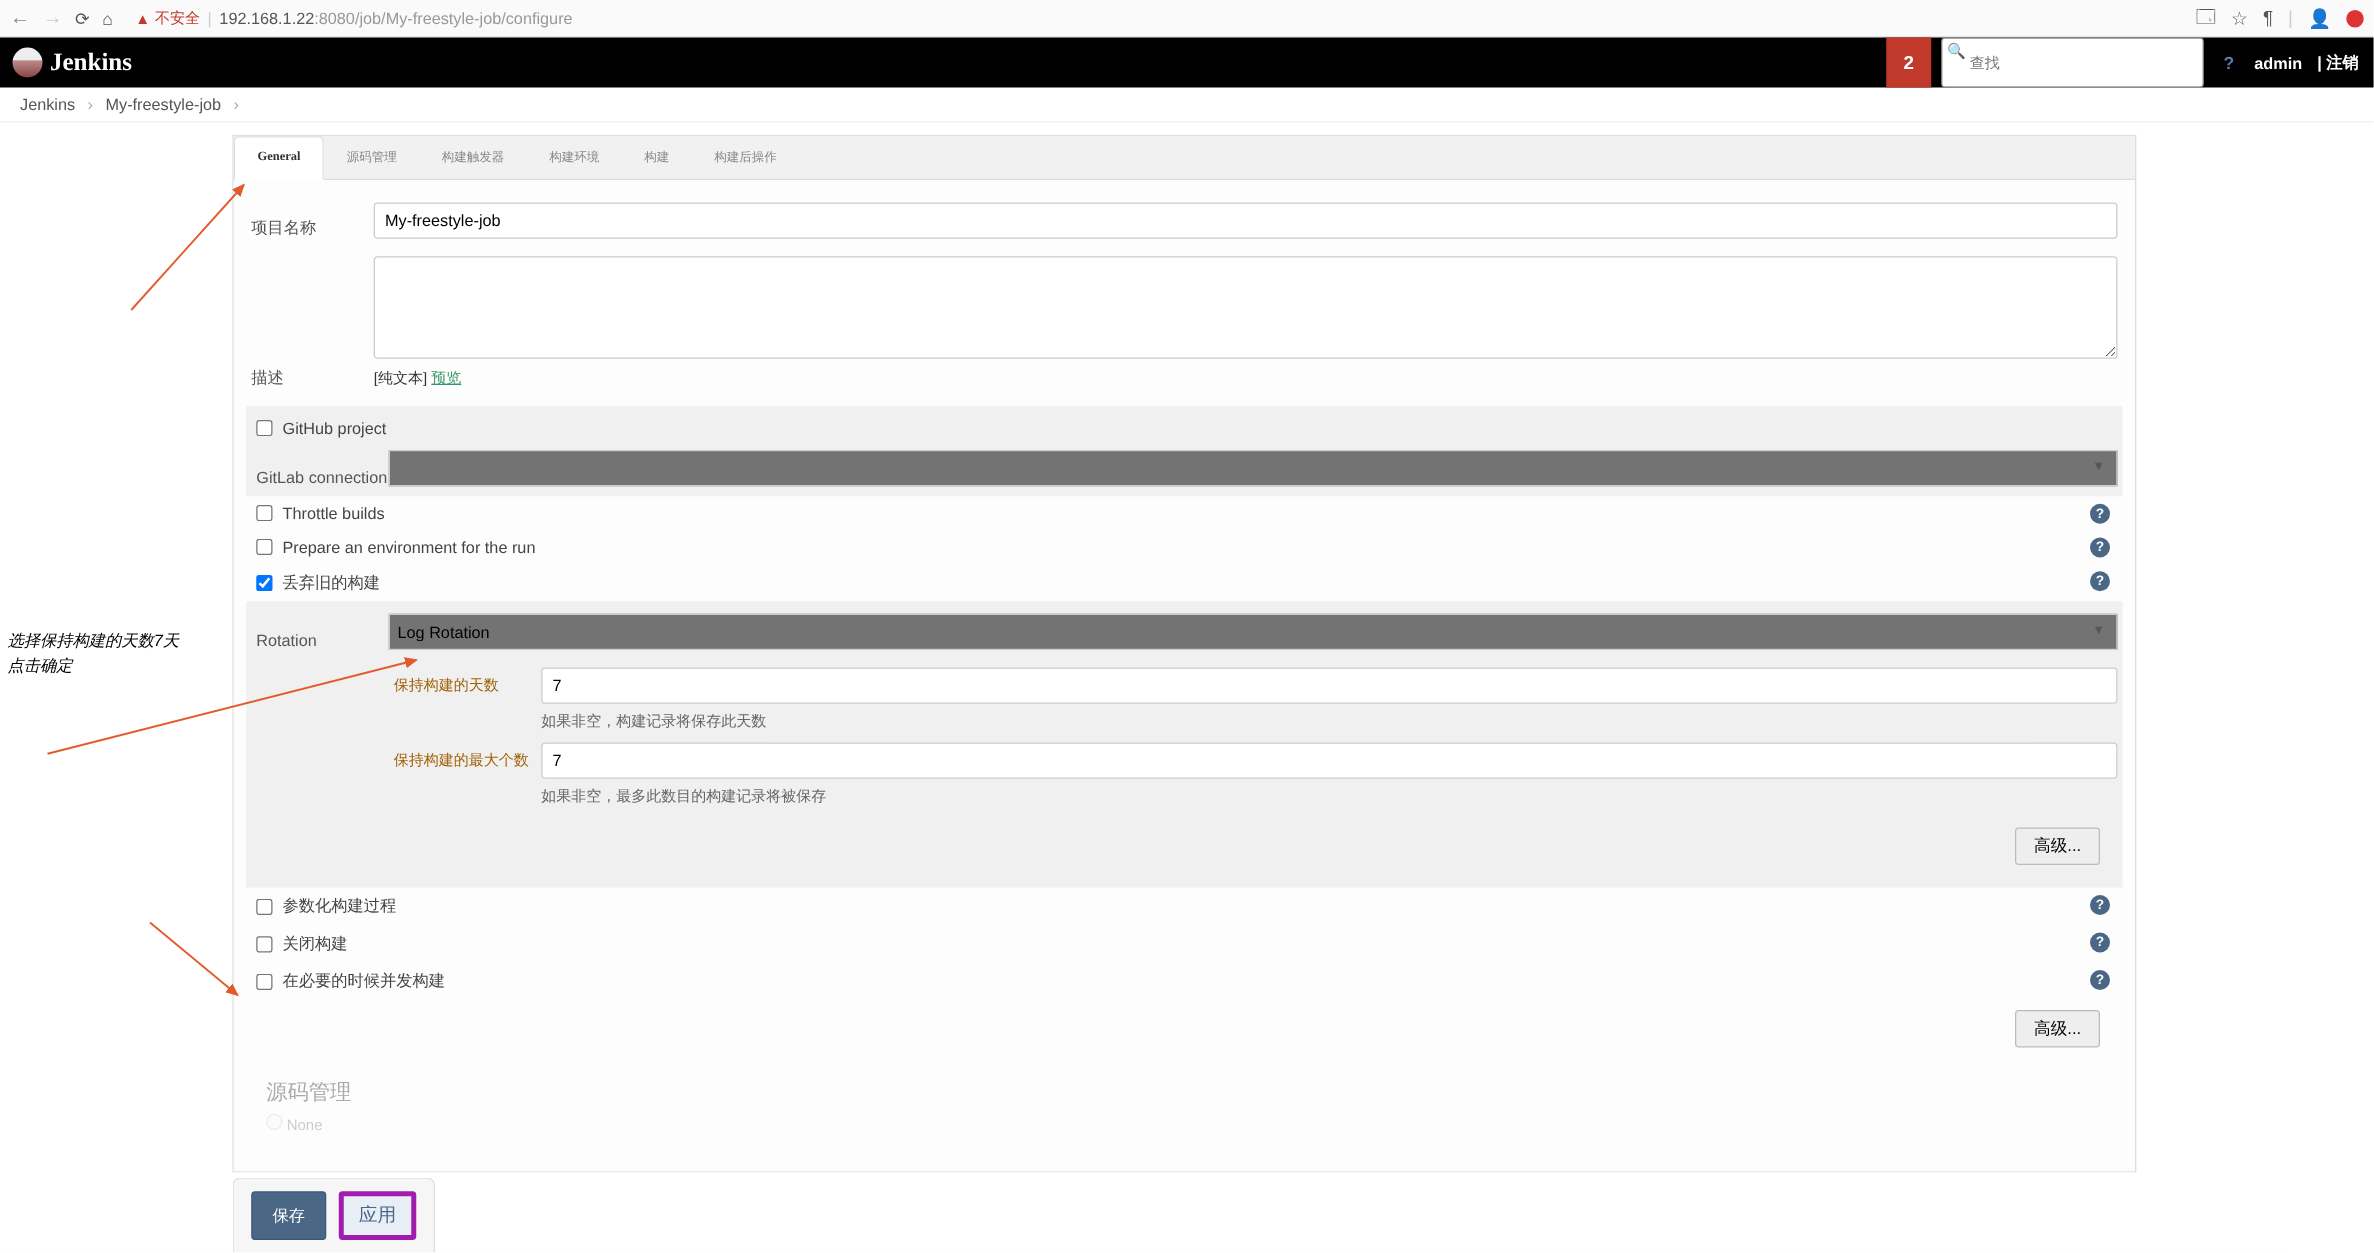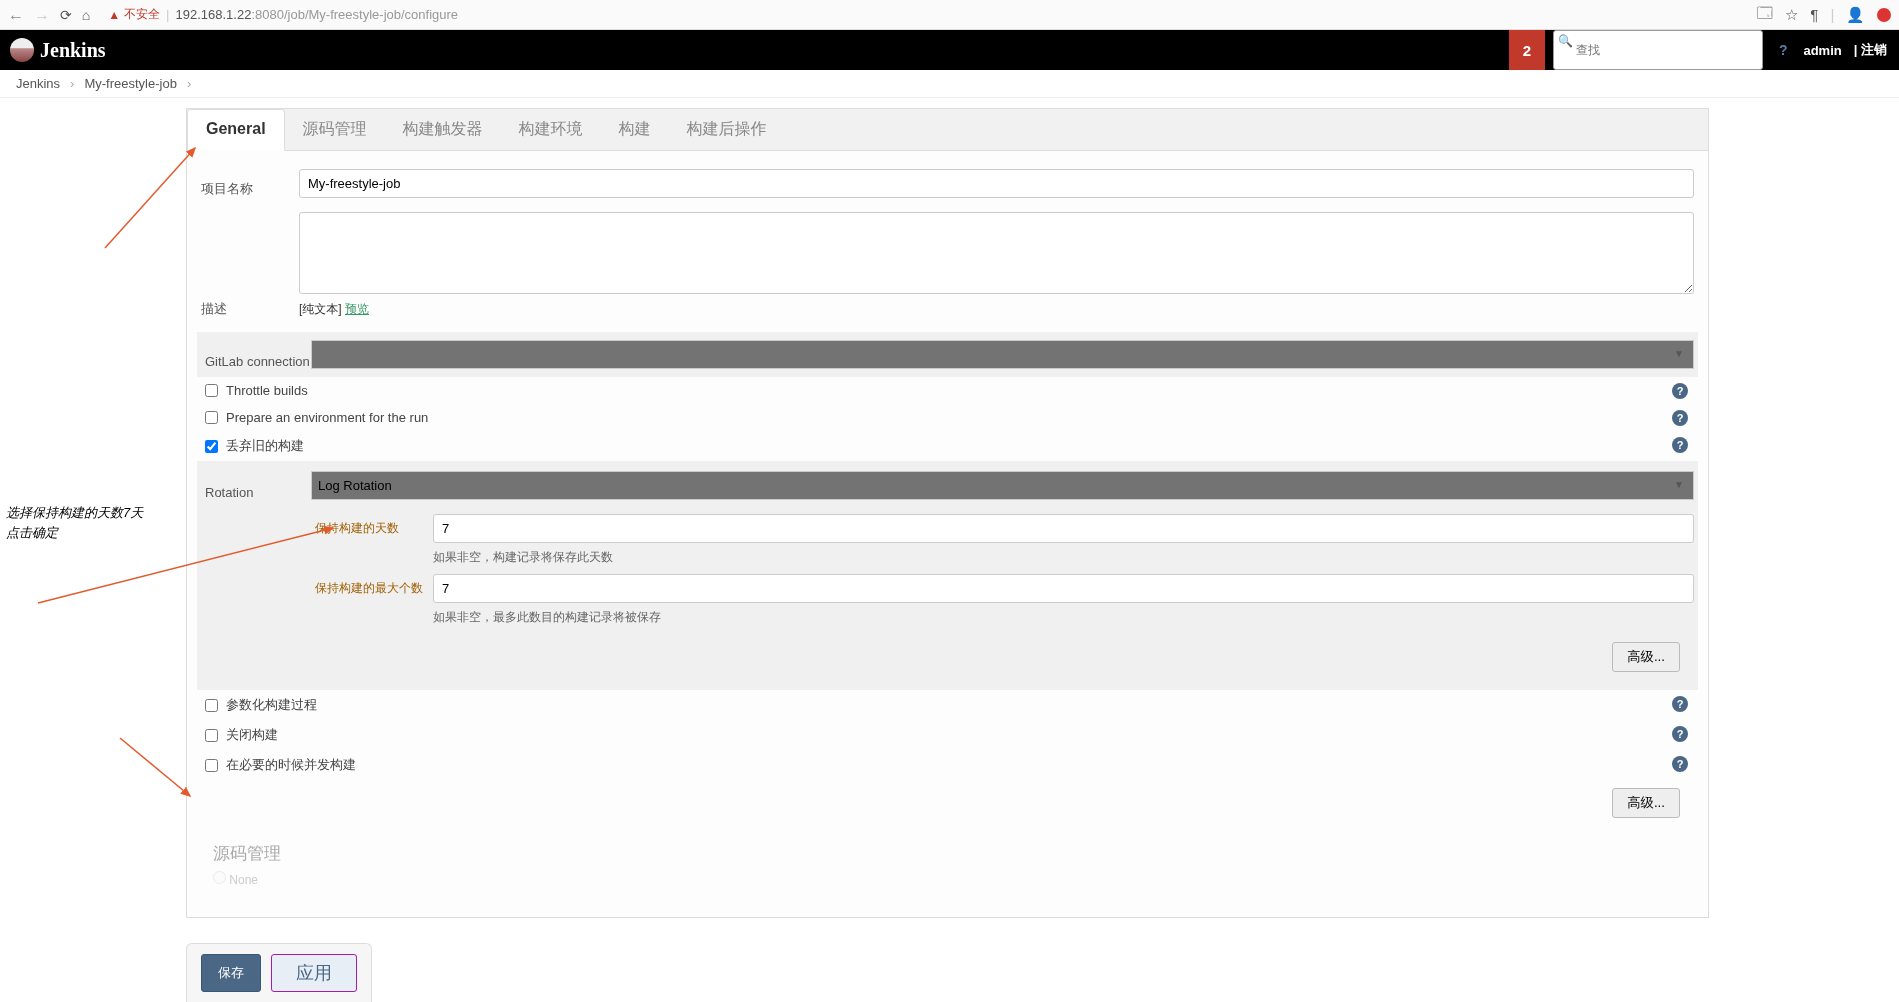--- a/index.html
+++ b/index.html
@@ -35,21 +35,21 @@
 
 .breadcrumbs { height: 28px; display: flex; align-items: center; padding: 0 10px; gap: 4px; border-bottom: 1px solid #eee; font-size: 13px; color: #555;}
 .breadcrumbs .crumb { padding: 0 6px; }
 .breadcrumbs .sep { color: #aaa; }
 
 
 .page { position: relative; }
 .config-panel { margin: 10px 190px 0 186px; border: 1px solid #ddd; background: #f8f8f8; }
 
 .tabs { display: flex; border-bottom: 1px solid #ddd; background: #f1f1f1; }
-.tabs .tab { padding: 10px 18px; color: #888; cursor: pointer; font-size: 16px;}
+.tabs .tab { padding: 10px 18px; color: #888; cursor: pointer; font-size: 10px; font-family: Liberation Serif, serif;}
 .tabs .tab.active { background: #fff; color: #333; font-weight: bold; border: 1px solid #ddd; border-bottom-color: #fff; margin-bottom: -1px; border-radius: 4px 4px 0 0;}
 
 .form-area { padding: 18px 14px; background: #fdfdfd; }
 
 .form-row { display: flex; align-items: flex-end; margin-bottom: 14px; }
 .form-row .lbl { width: 98px; color: #555; font-size: 13px; padding-top: 6px;}
 .form-row .ctl { flex: 1; }
 .text-input { width: 100%; padding: 6px 8px; border: 1px solid #ccc; border-radius: 3px; font-size: 13px;}
 .textarea { width: 100%; height: 82px; padding: 6px; border: 1px solid #ccc; border-radius: 3px; resize: both; }
 .desc-hint { margin-top: 4px; font-size: 12px; }
@@ -71,21 +71,21 @@
 .nested-row .nlbl { width: 118px; font-size: 12px; color: #a16207; padding-top: 6px;}
 .nested-row .nctl { flex: 1; }
 .nested-row .hint { font-size: 12px; color: #666; margin-top: 6px;}
 
 .adv-btn-row { text-align: right; padding: 8px 14px;}
 .adv-btn { padding: 5px 14px; border: 1px solid #bbb; background: #eee; border-radius: 3px; cursor: pointer;}
 
 
 .footer-bar { position: fixed; bottom: 0; left: 186px; background: #f4f4f4cc; border: 1px solid #ddd; border-bottom: none; border-radius: 6px 6px 0 0; padding: 10px 14px; display: flex; gap: 10px;}
 .btn-primary { background: #4a6785; color: #fff; border: 1px solid #3a5775; padding: 6px 16px; border-radius: 3px; cursor: pointer; font-size: 13px;}
-.btn-secondary { background: #e8eef5; color: #4a6785; border: 1px solid #a21caf; padding: 6px 24px; border-radius: 3px; cursor: pointer; font-size: 18px;}
+.btn-secondary { background: #e8eef5; color: #4a6785; border: 4px solid #a21caf; padding: 6px 12px; border-radius: 3px; cursor: pointer; font-size: 15px;}
 
 .scm-header { color: #aaa; font-size: 17px; padding: 6px 12px 2px 12px; font-weight: normal;}
 .scm-none { padding: 4px 12px 12px 12px; color: #ccc; font-size: 12px;}
 
 
 .annot { position: absolute; color: #000000; font-size: 13px; pointer-events: none; font-style: italic;}
 .annot-text { line-height: 1.5; }
 svg.arrow { position: absolute; pointer-events: none; }
 </style>
 </head>
@@ -197,20 +197,24 @@
       <div class="lbl">描述</div>
       <div class="ctl">
         <textarea class="textarea" style=""></textarea>
         <div class="desc-hint">
           <span>[纯文本] </span><a href="#">预览</a>
         </div>
       </div>
     </div>
 
     <div class="section-gray">
+      <div class="check-row">
+        <input type="checkbox" style="">
+        <span class="clabel">GitHub project</span>
+      </div>
 
       <div class="form-row" style="margin:4px 0 4px 4px;">
         <div class="lbl" style="width:106px;">GitLab connection</div>
         <div class="ctl select-wrap">
           <select class="select-full"><option></option></select>
         </div>
       </div>
     </div>
 
     <div class="check-row">

